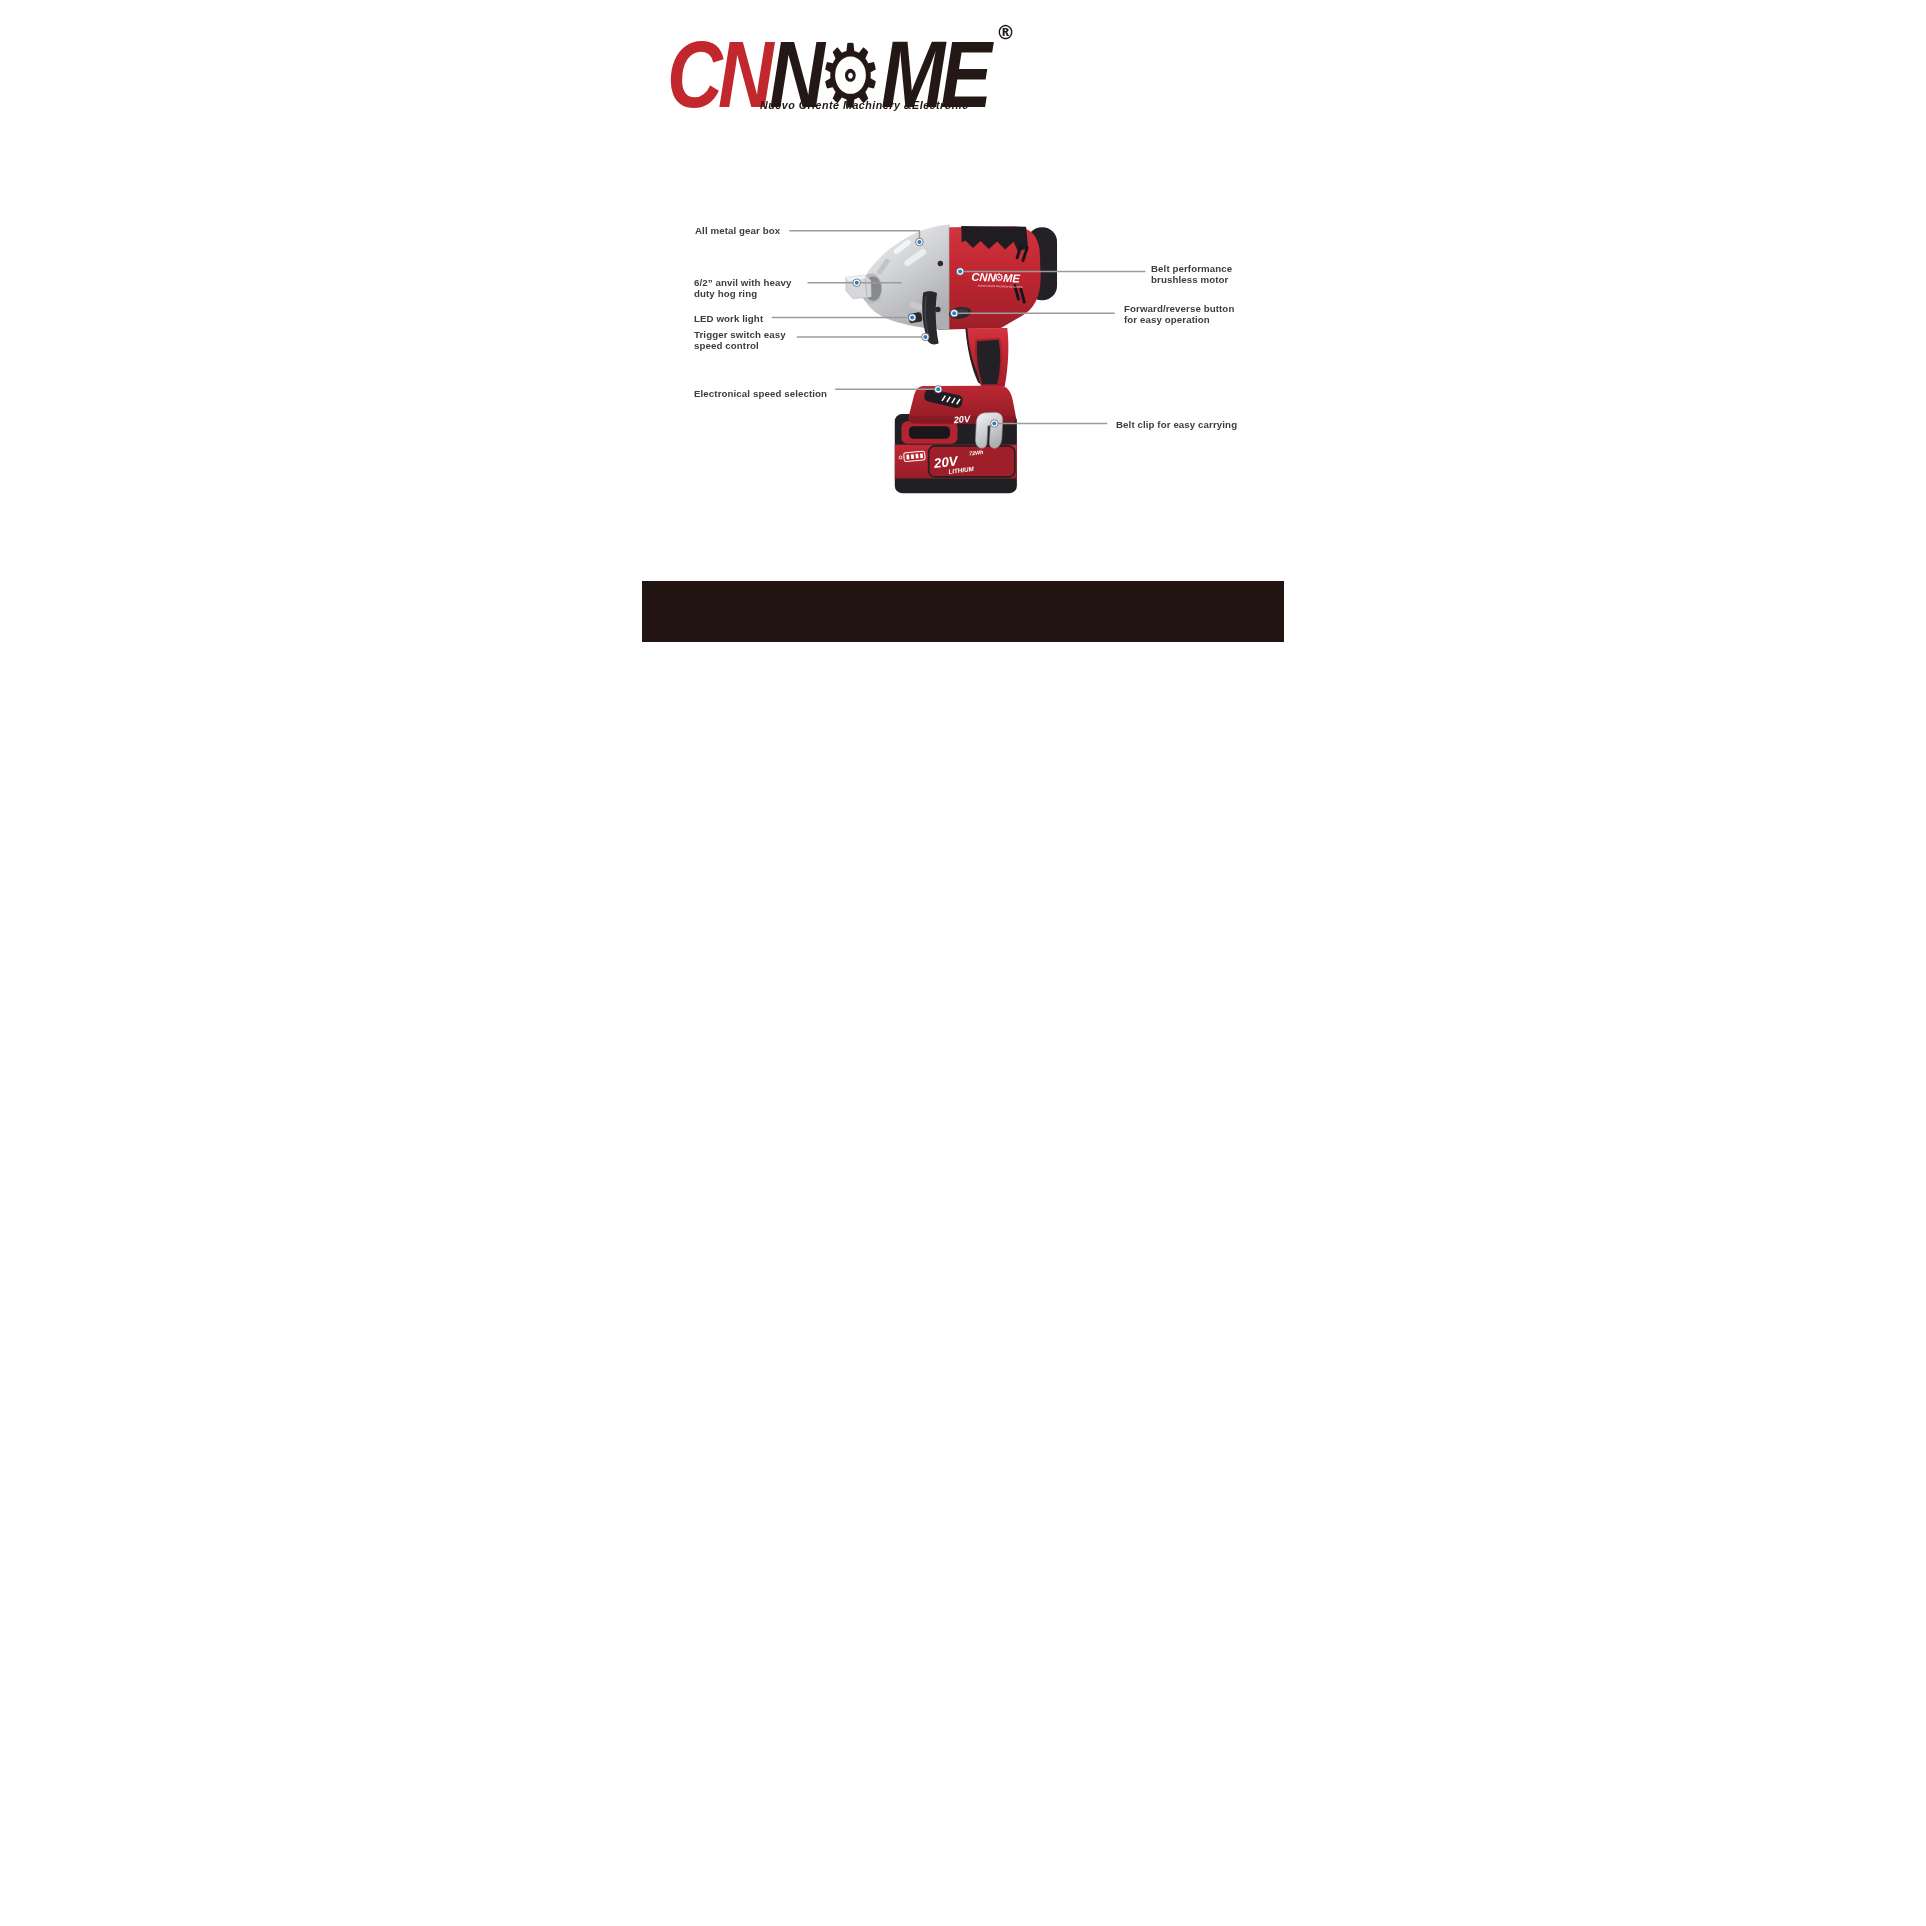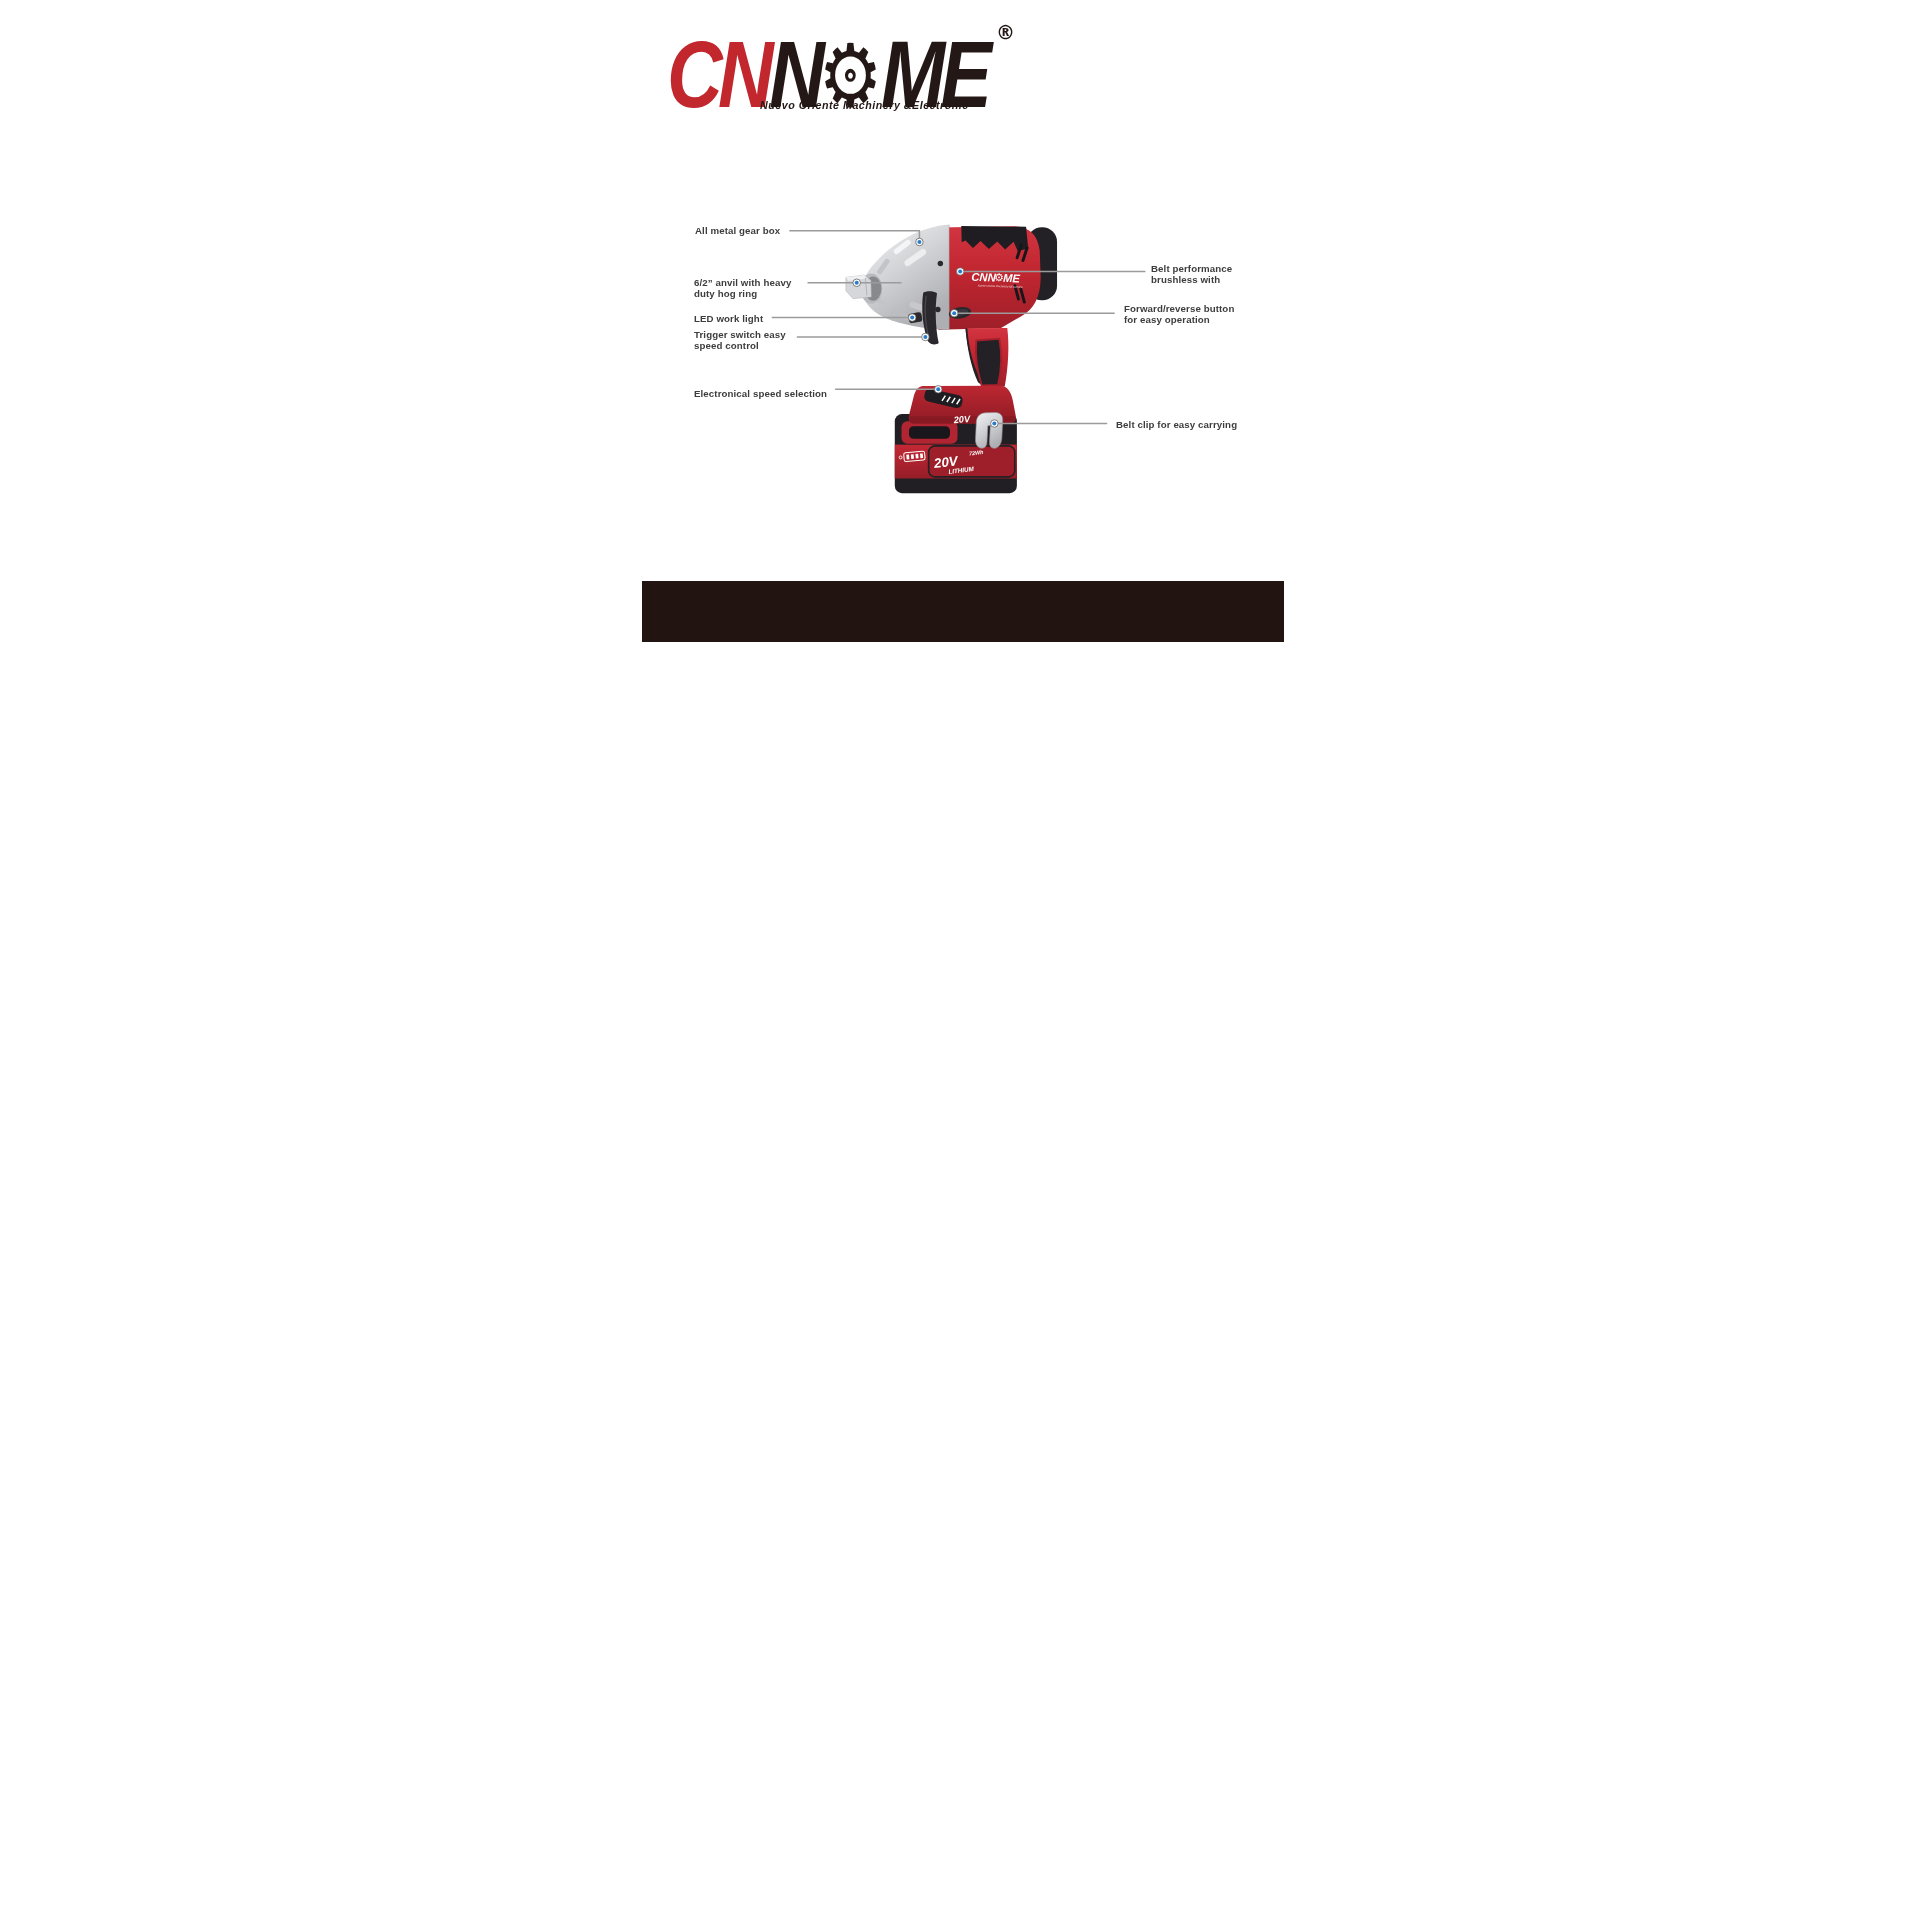--- a/index.html
+++ b/index.html
@@ -222,21 +222,21 @@
   </div>
   <div class="co-label" id="lbl-trigger">
     <span>Trigger switch easy</span><br>
     <span>speed control</span>
   </div>
   <div class="co-label" id="lbl-speed">
     <span>Electronical speed selection</span>
   </div>
   <div class="co-label" id="lbl-motor">
     <span>Belt performance</span><br>
-    <span>brushless with</span>
+    <span>brushless motor</span>
   </div>
   <div class="co-label" id="lbl-fwd">
     <span>Forward/reverse button</span><br>
     <span>for easy operation</span>
   </div>
   <div class="co-label" id="lbl-belt">
     <span>Belt clip for easy carrying</span>
   </div>
 
   <div id="footer-bar"></div>

